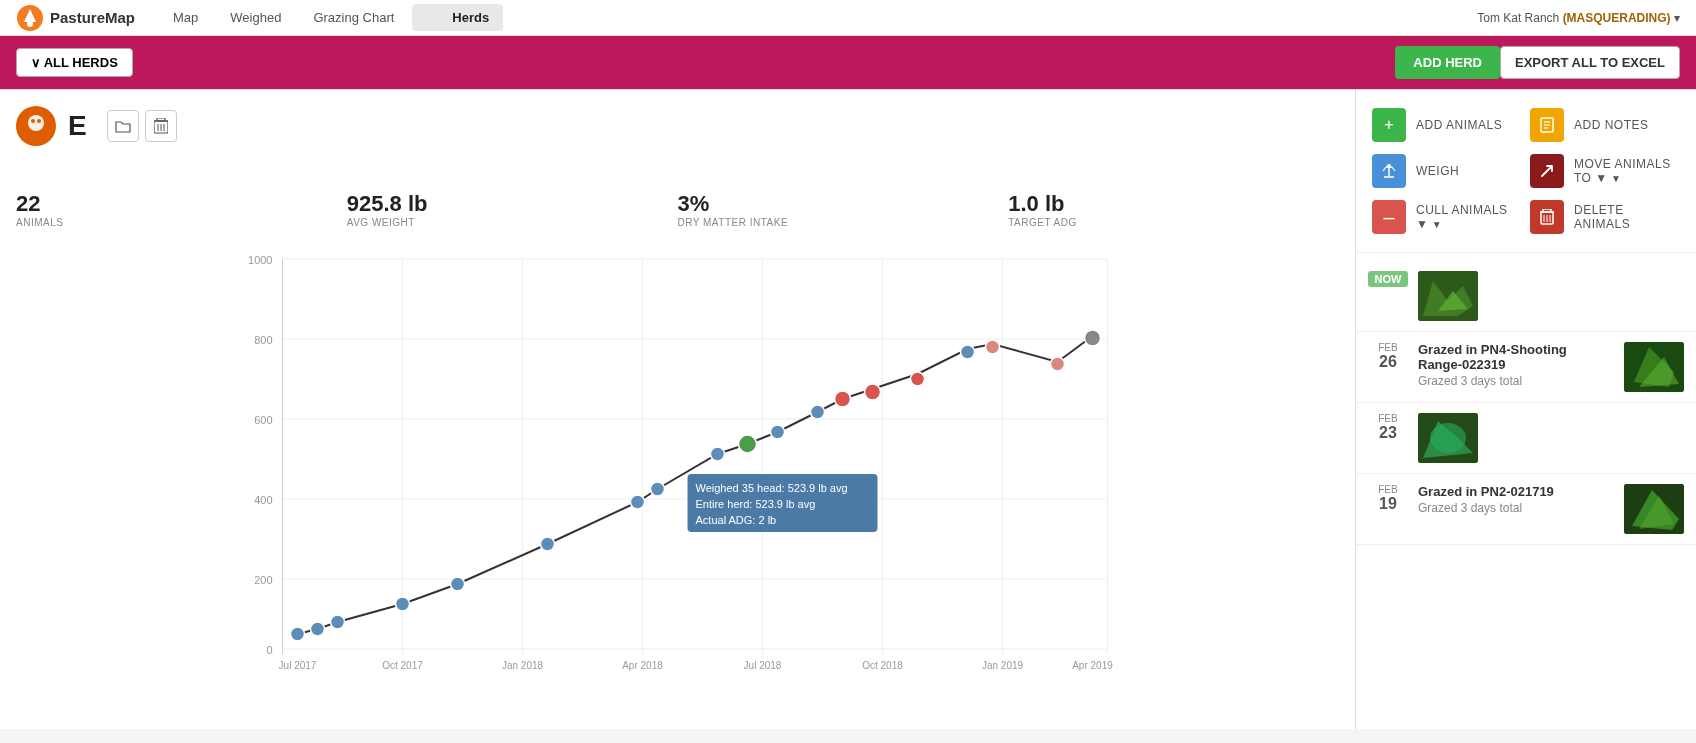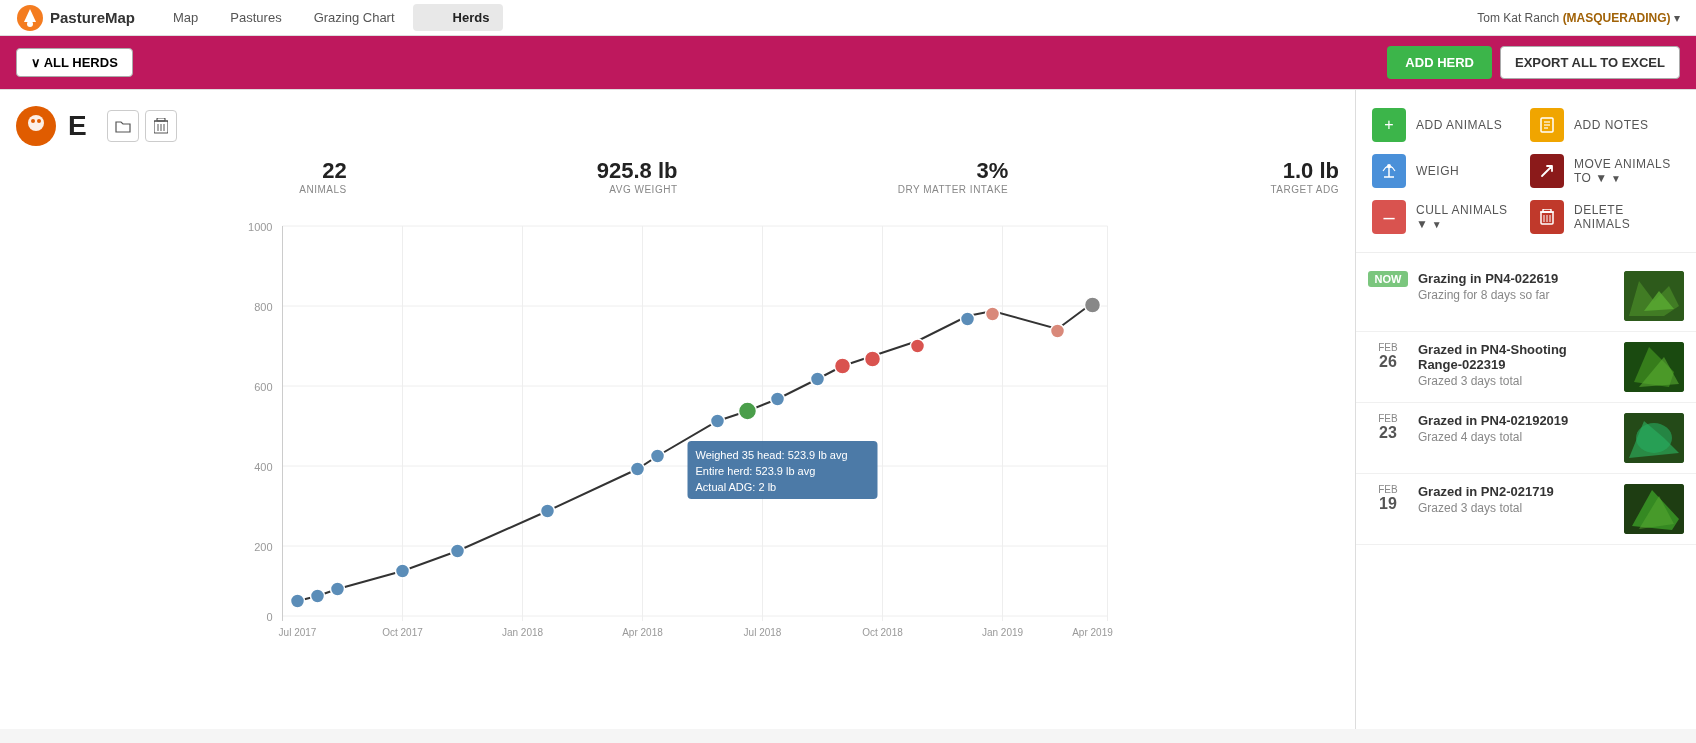--- a/index.html
+++ b/index.html
@@ -26,21 +26,21 @@
     
     .toolbar {
       background: #be185d; border-bottom: 1px solid #ddd;
       padding: 10px 16px; display: flex; align-items: center; gap: 12px;
     }
     .all-herds-btn {
       border: 1px solid #aaa; background: #fff; padding: 6px 14px;
       border-radius: 4px; cursor: pointer; font-size: 13px; font-weight: bold;
       display: flex; align-items: center; gap: 4px;
     }
-    .toolbar-right { margin-left: auto; display: flex; gap: 8px; }
+    .toolbar-right { margin-left: auto; display: flex; }
     .add-herd-btn {
       background: #3cb54a; color: #fff; border: none;
       padding: 8px 18px; border-radius: 4px; cursor: pointer;
       font-size: 13px; font-weight: bold;
     }
     .export-btn {
       background: #fff; color: #333; border: 1px solid #aaa;
       padding: 8px 14px; border-radius: 4px; cursor: pointer;
       font-size: 13px; font-weight: bold;
     }
@@ -58,21 +58,21 @@
       color: #fff; font-size: 18px; font-weight: bold;
     }
     .herd-name { font-size: 28px; font-weight: bold; color: #222; }
     .herd-actions { display: flex; gap: 6px; margin-left: 8px; }
     .herd-action-btn {
       width: 32px; height: 32px; border: 1px solid #ccc; background: #fff;
       border-radius: 4px; cursor: pointer; display: flex; align-items: center; justify-content: center;
     }
 
     .stats-row { display: flex; gap: 0; margin-bottom: 16px; }
-    .stat-item { flex: 1; text-align: right; }
+    .stat-item { flex: 1; text-align: left; margin-top: 33px; }
     .stat-value { font-size: 22px; font-weight: bold; color: #222; }
     .stat-label { font-size: 10px; color: #888; text-transform: uppercase; letter-spacing: 0.5px; }
 
     
     .chart-area { position: relative; height: 430px; }
     .chart-svg { width: 100%; height: 100%; }
 
     
     .right-panel { width: 340px; background: #fff; display: flex; flex-direction: column; overflow: hidden; }
 
@@ -125,21 +125,21 @@
   <div class="logo">
     <svg class="logo-icon" viewBox="0 0 28 28">
       <circle cx="14" cy="14" r="13" fill="#f47c20"></circle>
       <polygon points="14,5 20,18 8,18" fill="#fff"></polygon>
       <circle cx="14" cy="20" r="3" fill="#fff"></circle>
     </svg>
     <span class="logo-text">PastureMap</span>
   </div>
   <div class="nav-links">
     <button class="nav-link">Map</button>
-    <button class="nav-link">Pastures</button>
+    <button class="nav-link">Weighed</button>
     <button class="nav-link">Grazing Chart</button>
     <button class="nav-link active">Herds</button>
   </div>
   <div class="user-info">
     <span>Tom Kat Ranch</span>
     <strong>(MASQUERADING)</strong>
     <span> ▾</span>
   </div>
 </nav>
 
@@ -344,24 +344,20 @@
         <span class="action-label">DELETE ANIMALS</span>
       </div>
     </div>
 
     <div class="timeline">
 
       <div class="timeline-item">
         <div class="timeline-date">
           <div class="timeline-now-badge">NOW</div>
         </div>
-        <div class="timeline-content">
-          <div class="timeline-title">Grazing in PN4-022619</div>
-          <div class="timeline-sub">Grazing for 8 days so far</div>
-        </div>
         <div class="timeline-thumb">
           <svg width="60" height="50" viewBox="0 0 60 50">
             <rect width="60" height="50" fill="#2d5a1b"></rect>
             <polygon points="5,45 15,10 30,30 45,15 55,35 40,45" fill="#4a8a28" opacity="0.7"></polygon>
             <polygon points="20,40 35,20 50,38" fill="#5aab32" opacity="0.8"></polygon>
           </svg>
         </div>
       </div>
 
       <div class="timeline-item">
@@ -380,24 +376,20 @@
             <polygon points="15,45 40,15 55,42" fill="#5aab32" opacity="0.6"></polygon>
           </svg>
         </div>
       </div>
 
       <div class="timeline-item">
         <div class="timeline-date">
           <div class="timeline-date-label">FEB</div>
           <div class="timeline-date-num">23</div>
         </div>
-        <div class="timeline-content">
-          <div class="timeline-title">Grazed in PN4-02192019</div>
-          <div class="timeline-sub">Grazed 4 days total</div>
-        </div>
         <div class="timeline-thumb">
           <svg width="60" height="50" viewBox="0 0 60 50">
             <rect width="60" height="50" fill="#244a18"></rect>
             <polygon points="5,45 20,8 40,25 55,40" fill="#2ecc71" opacity="0.5"></polygon>
             <ellipse cx="30" cy="25" rx="18" ry="15" fill="#27ae60" opacity="0.6"></ellipse>
           </svg>
         </div>
       </div>
 
       <div class="timeline-item">

